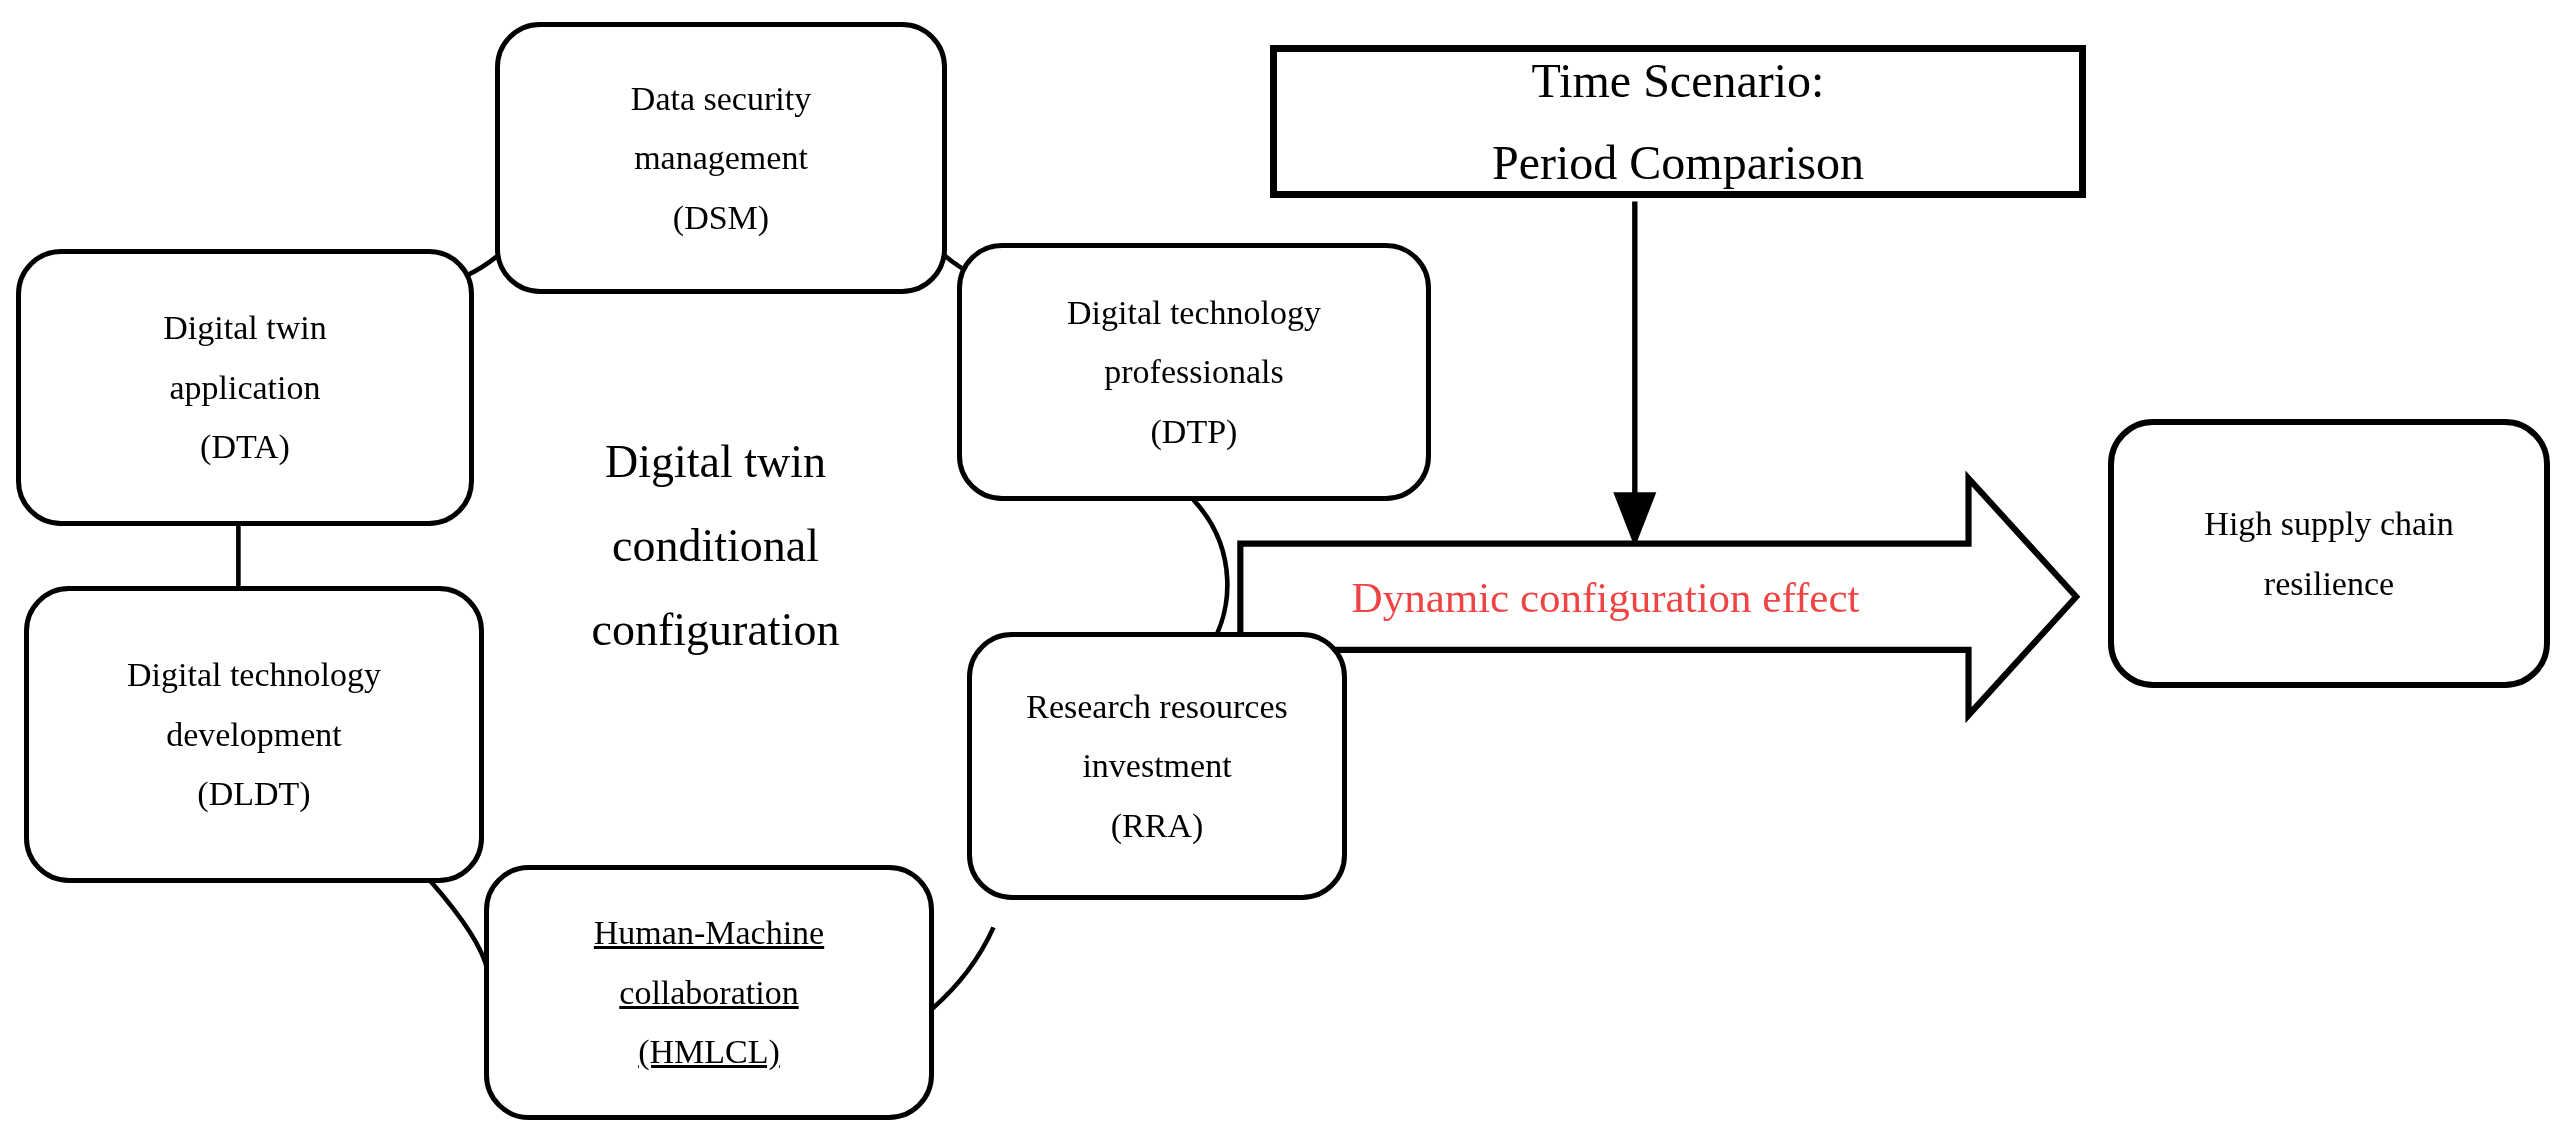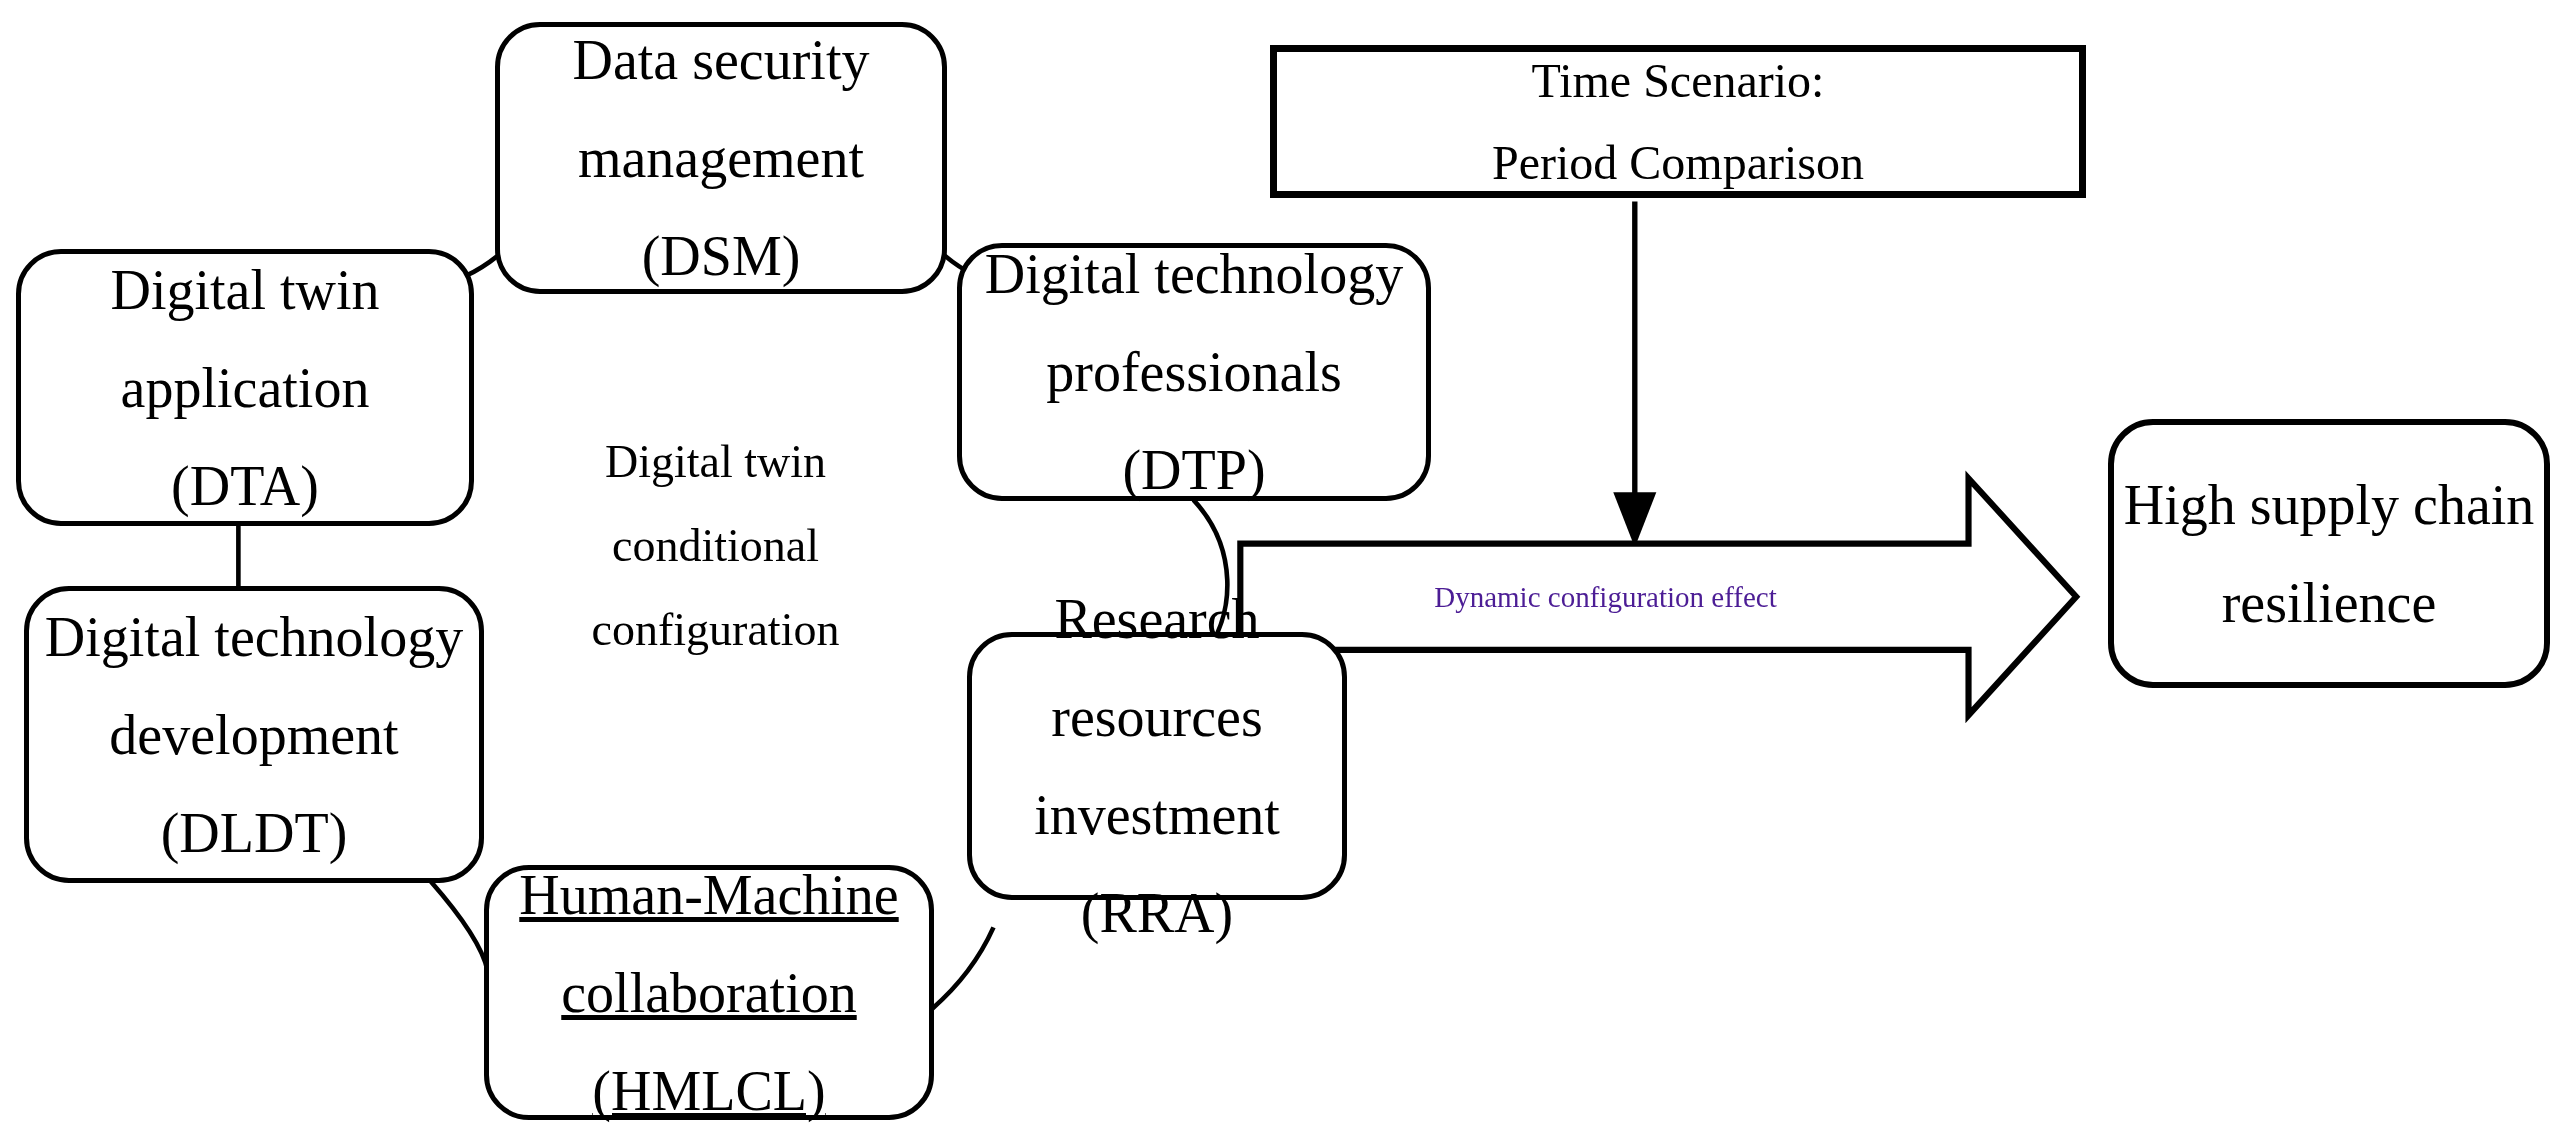--- a/index.html
+++ b/index.html
@@ -27,21 +27,21 @@
     position: absolute;
     box-sizing: border-box;
     display: flex;
     align-items: center;
     justify-content: center;
     text-align: center;
     white-space: pre-line;
     border: 5.4px solid #000000;
     border-radius: 45px;
     background: #ffffff;
-    font-size: 56px;
+    font-size: 34px;
     line-height: 1.75;
     color: #000000;
   }
   .node.dsm   { left: 495px;  top: 22px;   width: 452px; height: 272px; }
   .node.dta   { left: 16px;   top: 249px;  width: 458px; height: 277px; }
   .node.dldt  { left: 24px;   top: 586px;  width: 460px; height: 297px; }
   .node.hmlcl { left: 484px;  top: 865px; width: 450px; height: 255px; text-decoration: underline; }
   .node.dtp   { left: 957px; top: 243px;  width: 474px; height: 258px; }
   .node.rra   { left: 967px; top: 632px;  width: 380px; height: 268px; }
   .node.outcome { left: 2108px; top: 419px; width: 442px; height: 269px; border-width: 6.2px; }
@@ -76,22 +76,22 @@
     color: #000000;
   }
   .effect-label {
     position: absolute;
     left: 1246px; top: 546px;
     width: 719px; height: 102px;
     display: flex;
     align-items: center;
     justify-content: center;
     text-align: center;
-    font-size: 29px;
-    color: #4c1d95;
+    font-size: 43px;
+    color: #ef4444;
   }
 </style>
 </head>
 <body>
 
 <div id="canvas">
 
   <svg id="connector-layer" viewBox="0 0 3350 1472" xmlns="http://www.w3.org/2000/svg">
 
     <path d="M 648 332 Q 560 402 512 330" fill="none" stroke="#000000" stroke-width="6"></path>

